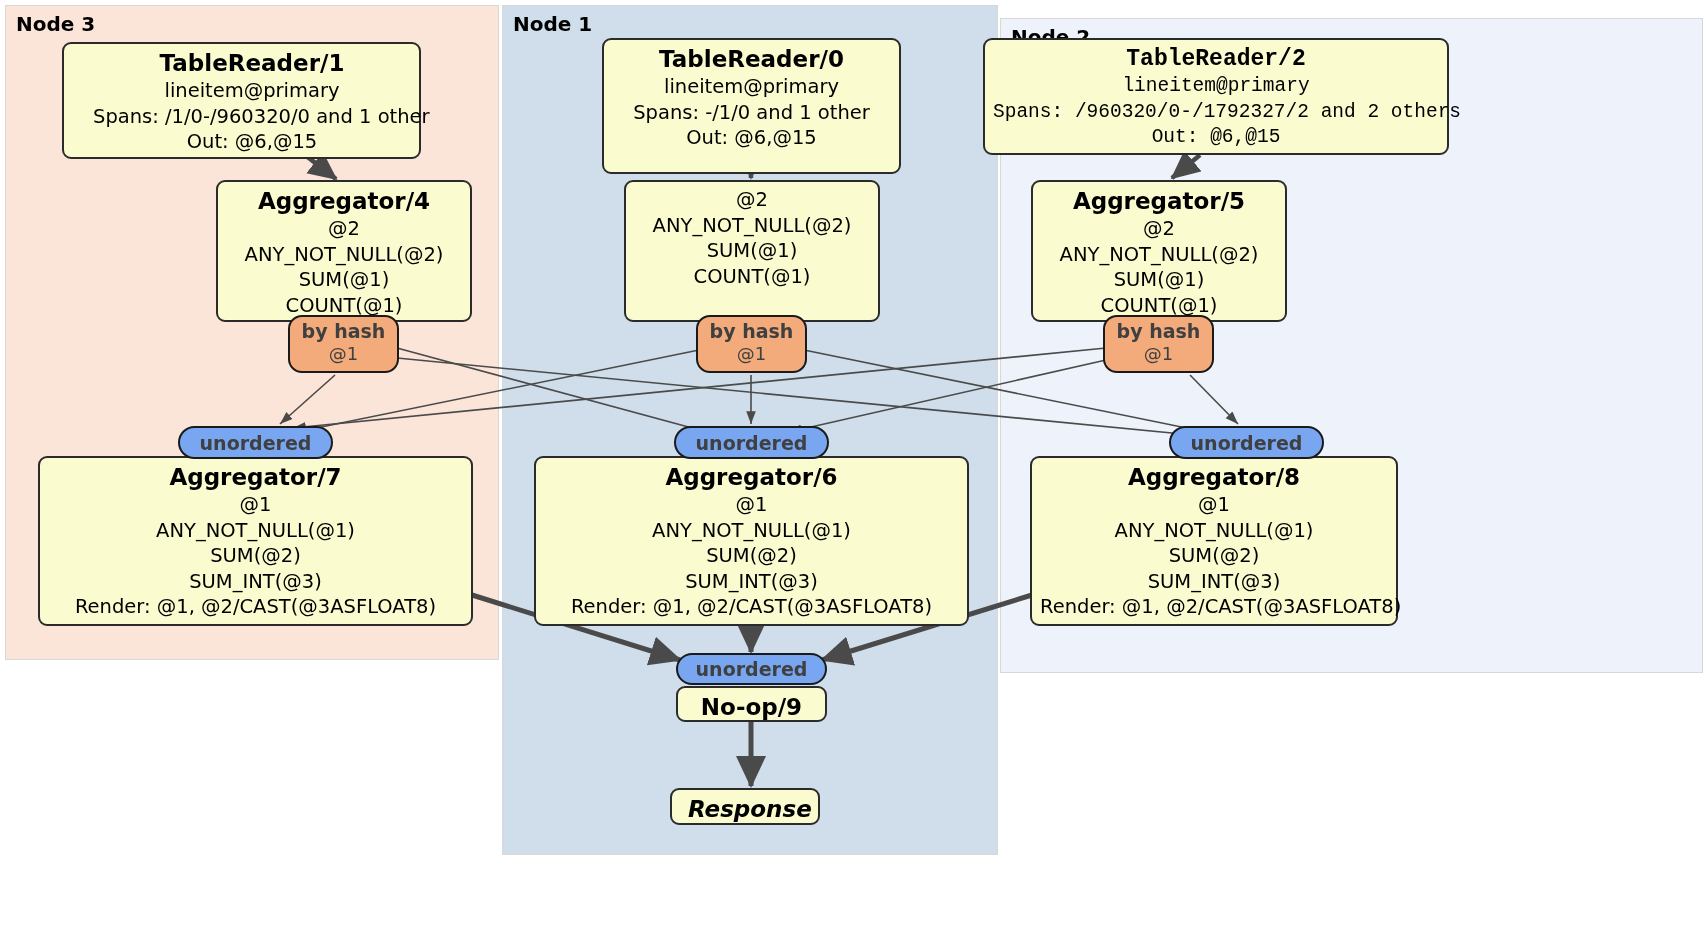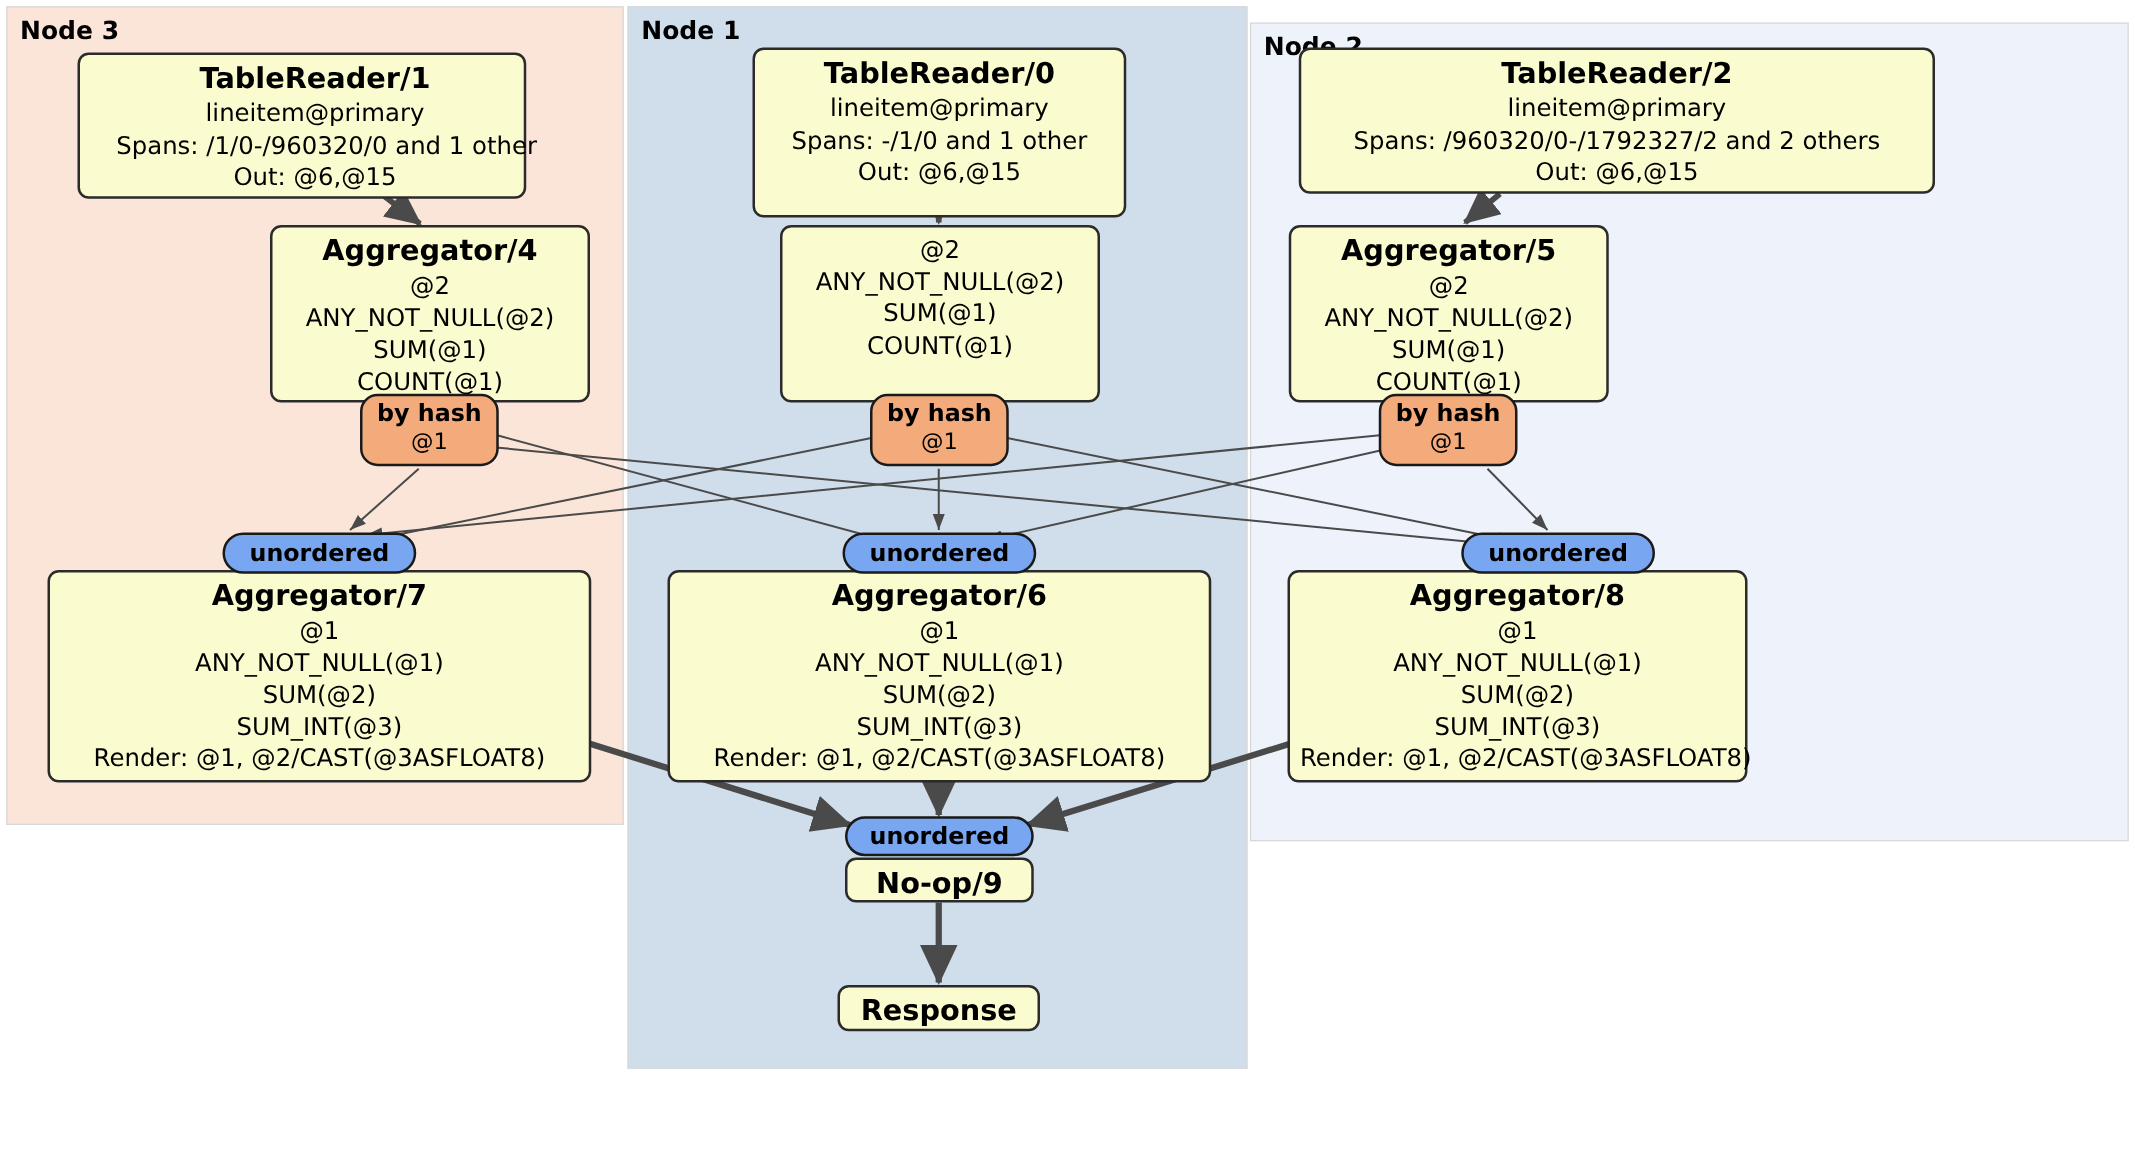--- a/index.html
+++ b/index.html
@@ -61,21 +61,21 @@
   .proc.small .ttl { font-size: 23px; line-height: 30px; }
 
   
   .badge {
     position: absolute;
     box-sizing: border-box;
     border: 2px solid #1a1a1a;
     border-radius: 16px;
     text-align: center;
     font-family: "DejaVu Sans", sans-serif;
-    color: #000000;
+    color: #404040;
     z-index: 6;
   }
   .badge.hash {
     background: #f4ab7b;
     border-radius: 14px;
     padding-top: 3px;
   }
   .badge.hash .b1 {
     display: block;
     font-weight: bold;
@@ -174,21 +174,21 @@
     <span class="ln">Out: @6,@15</span>
   </div>
 
   <div class="proc" style="left:602px; top:38px; width:299px; height:136px; z-index:4;">
     <span class="ttl">TableReader/0</span>
     <span class="ln">lineitem@primary</span>
     <span class="ln">Spans: -/1/0 and 1 other</span>
     <span class="ln">Out: @6,@15</span>
   </div>
 
-  <div class="proc" style="left:1039px; top:38px; width:509px; height:117px; z-index:4;">
+  <div class="proc" style="left:983px; top:38px; width:466px; height:117px; z-index:4;font-family:Liberation Mono, monospace;">
     <span class="ttl">TableReader/2</span>
     <span class="ln">lineitem@primary</span>
     <span class="ln">Spans: /960320/0-/1792327/2 and 2 others</span>
     <span class="ln">Out: @6,@15</span>
   </div>
 
   <div class="proc" style="left:216px; top:180px; width:256px; height:142px; z-index:4;">
     <span class="ttl">Aggregator/4</span>
     <span class="ln">@2</span>
     <span class="ln">ANY_NOT_NULL(@2)</span>
@@ -266,17 +266,17 @@
   </div>
 
   <div class="badge unordered" style="left:676px; top:653px; width:151px; height:32px;">
     <span class="b1">unordered</span>
   </div>
 
   <div class="proc small" style="left:676px; top:686px; width:151px; height:36px; z-index:4;">
     <span class="ttl">No-op/9</span>
   </div>
 
-  <div class="proc small" style="left:670px; top:788px; width:162px; height:37px; z-index:4;">
+  <div class="proc small" style="left:670px; top:788px; width:150px; height:37px; z-index:4;font-style:italic;">
     <span class="ttl">Response</span>
   </div>
 
 </div>
 
 </body></html>

